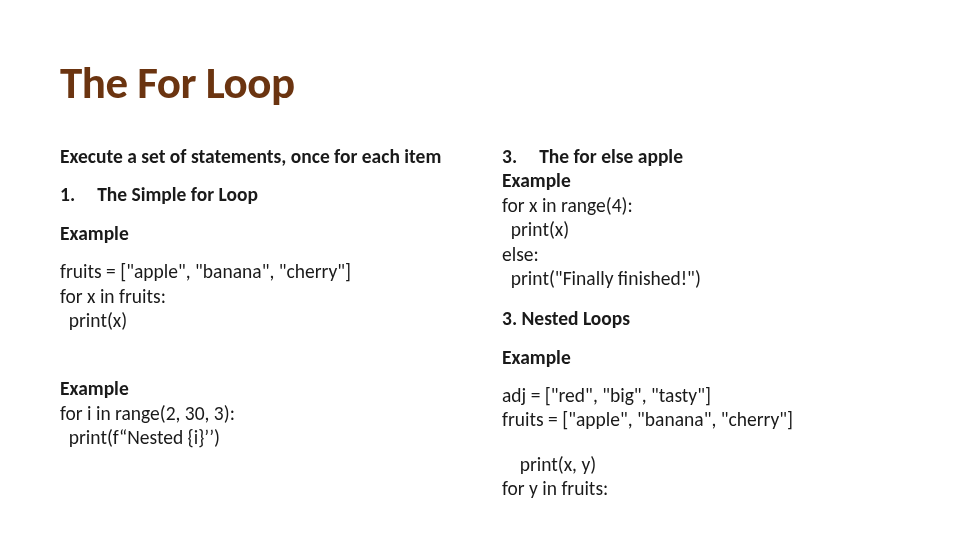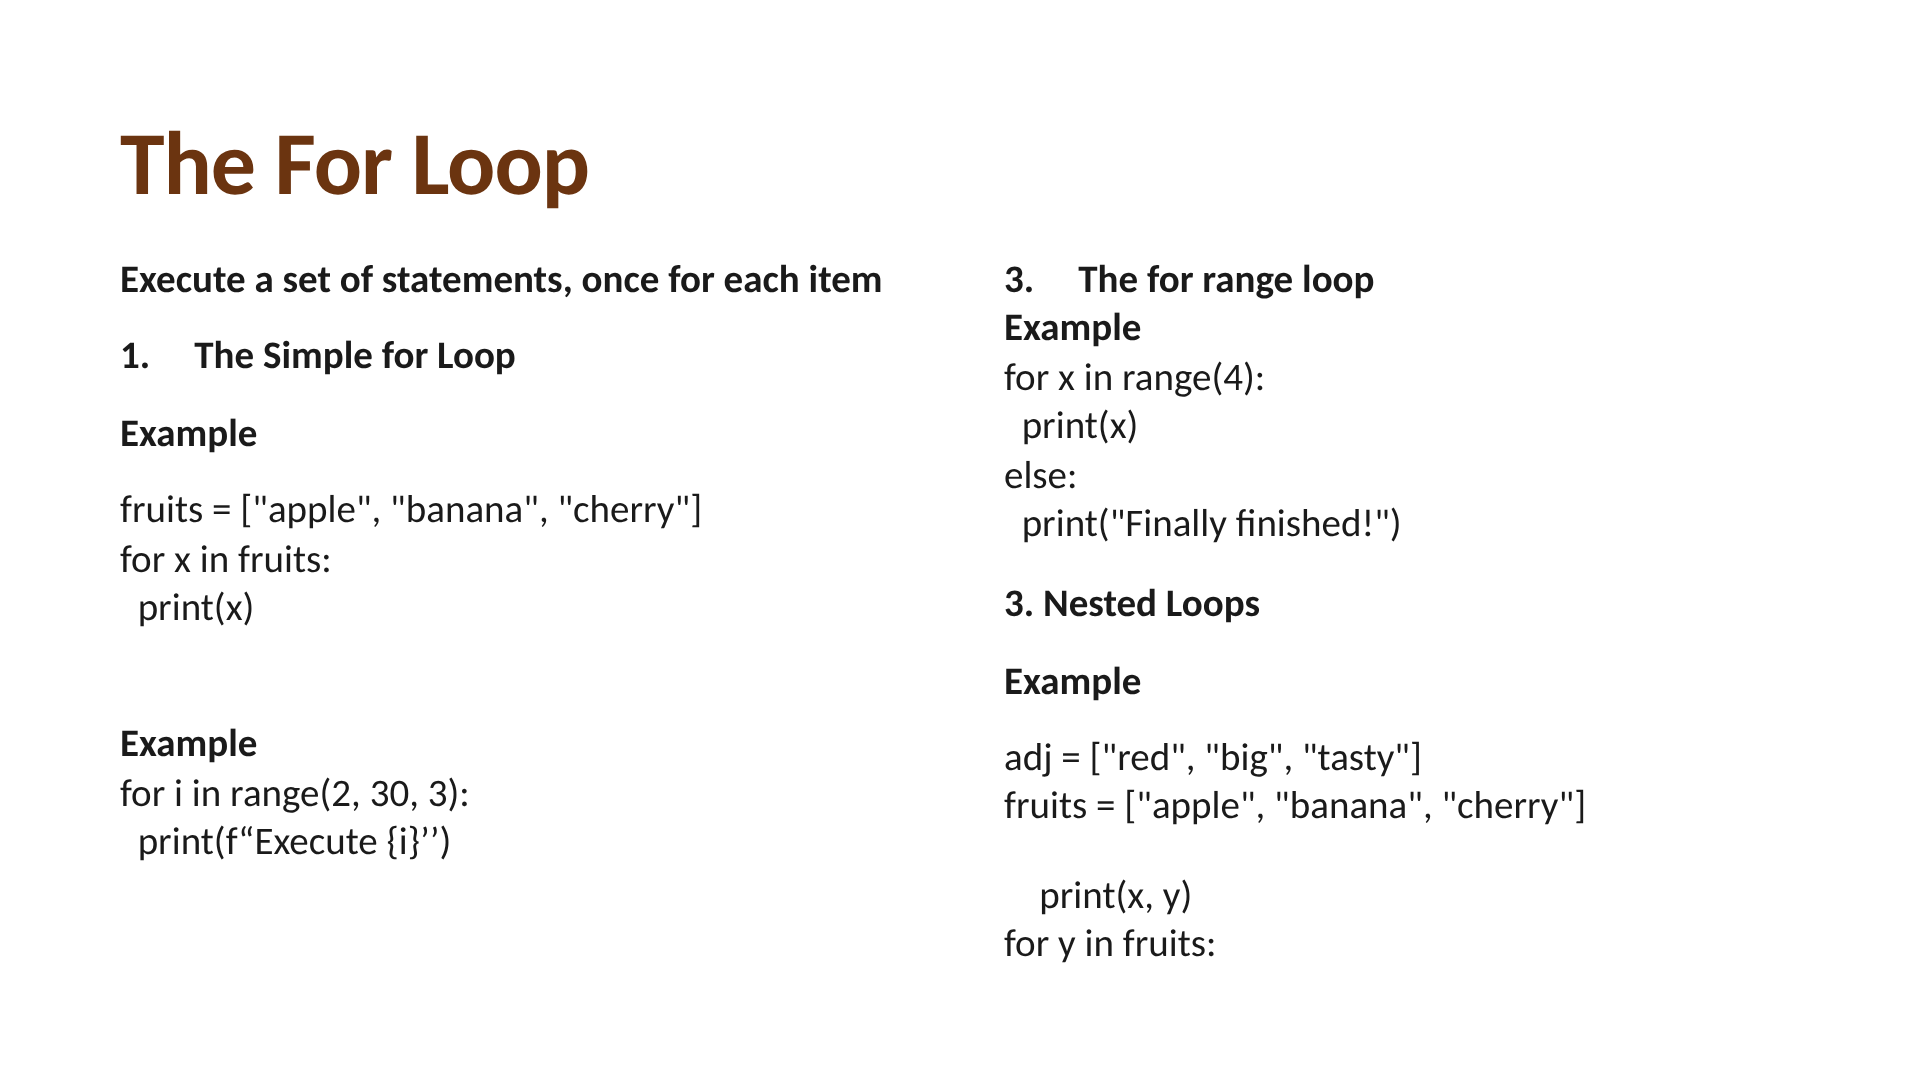--- a/index.html
+++ b/index.html
@@ -9,21 +9,21 @@
     background: #ffffff;
     font-family: Calibri, 'Segoe UI', Arial, sans-serif;
     padding: 55px 60px 20px 60px;
     color: #1a1a1a;
     overflow: hidden;
   }
   .title {
     font-size: 45px;
     font-weight: 700;
     color: #6b3410;
-    margin-bottom: 18px;
+    margin-bottom: 34px;
     letter-spacing: -0.5px;
   }
   .columns {
     display: flex;
     gap: 44px;
   }
   .col {
     flex: 1;
     font-size: 19.5px;
     line-height: 1.25;
@@ -54,29 +54,29 @@
       <div class="code">fruits = ["apple", "banana", "cherry"]</div>
       <div class="code">for x in fruits:</div>
       <div class="code">  print(x)</div>
     </div>
 
     <div style="height:18px"></div>
 
     <div>
       <div class="bold">Example</div>
       <div class="code">for i in range(2, 30, 3):</div>
-      <div class="code">  print(f“Execute {i}’’)</div>
+      <div class="code">  print(f“Nested {i}’’)</div>
     </div>
   </div>
 
   <div class="col">
     <div>
       <div class="bold">
         <span>3.</span>&nbsp;&nbsp;&nbsp;&nbsp;
-        <span>The for range  loop</span>
+        <span>The for else  apple</span>
       </div>
       <div class="bold">Example</div>
       <div class="code">for x in range(4):</div>
       <div class="code">  print(x)</div>
       <div class="code">else:</div>
       <div class="code">  print("Finally finished!")</div>
     </div>
 
     <div style="height:16px"></div>
 

